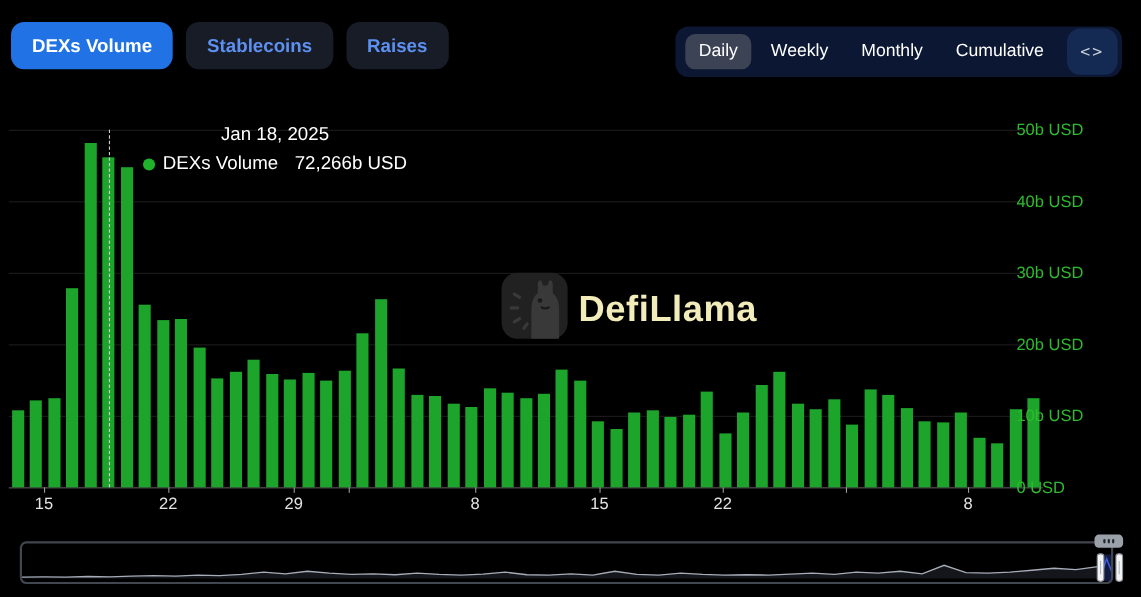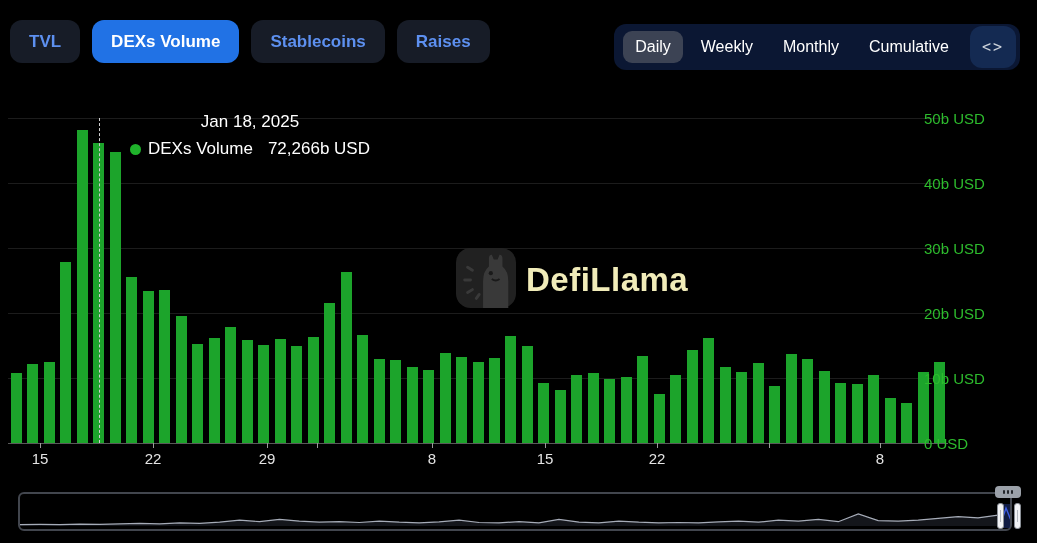--- a/index.html
+++ b/index.html
@@ -60,21 +60,20 @@
   .nav-grip{position:absolute;width:26px;height:12px;background:#9ba1a9;border-radius:4px;
         display:flex;align-items:center;justify-content:center;gap:2px;cursor:grab;}
   .nav-grip i{width:2px;height:4px;background:#23262b;border-radius:1px;}
 </style>
 </head>
 <body>
 
 <div id="app">
 
   <nav class="tabbar">
-    <button class="pill">TVL</button>
     <button class="pill active">DEXs Volume</button>
     <button class="pill">Stablecoins</button>
     <button class="pill">Raises</button>
   </nav>
 
   <div class="range-wrap">
     <span class="range-opt selected">Daily</span>
     <span class="range-opt">Weekly</span>
     <span class="range-opt">Monthly</span>
     <span class="range-opt">Cumulative</span>

